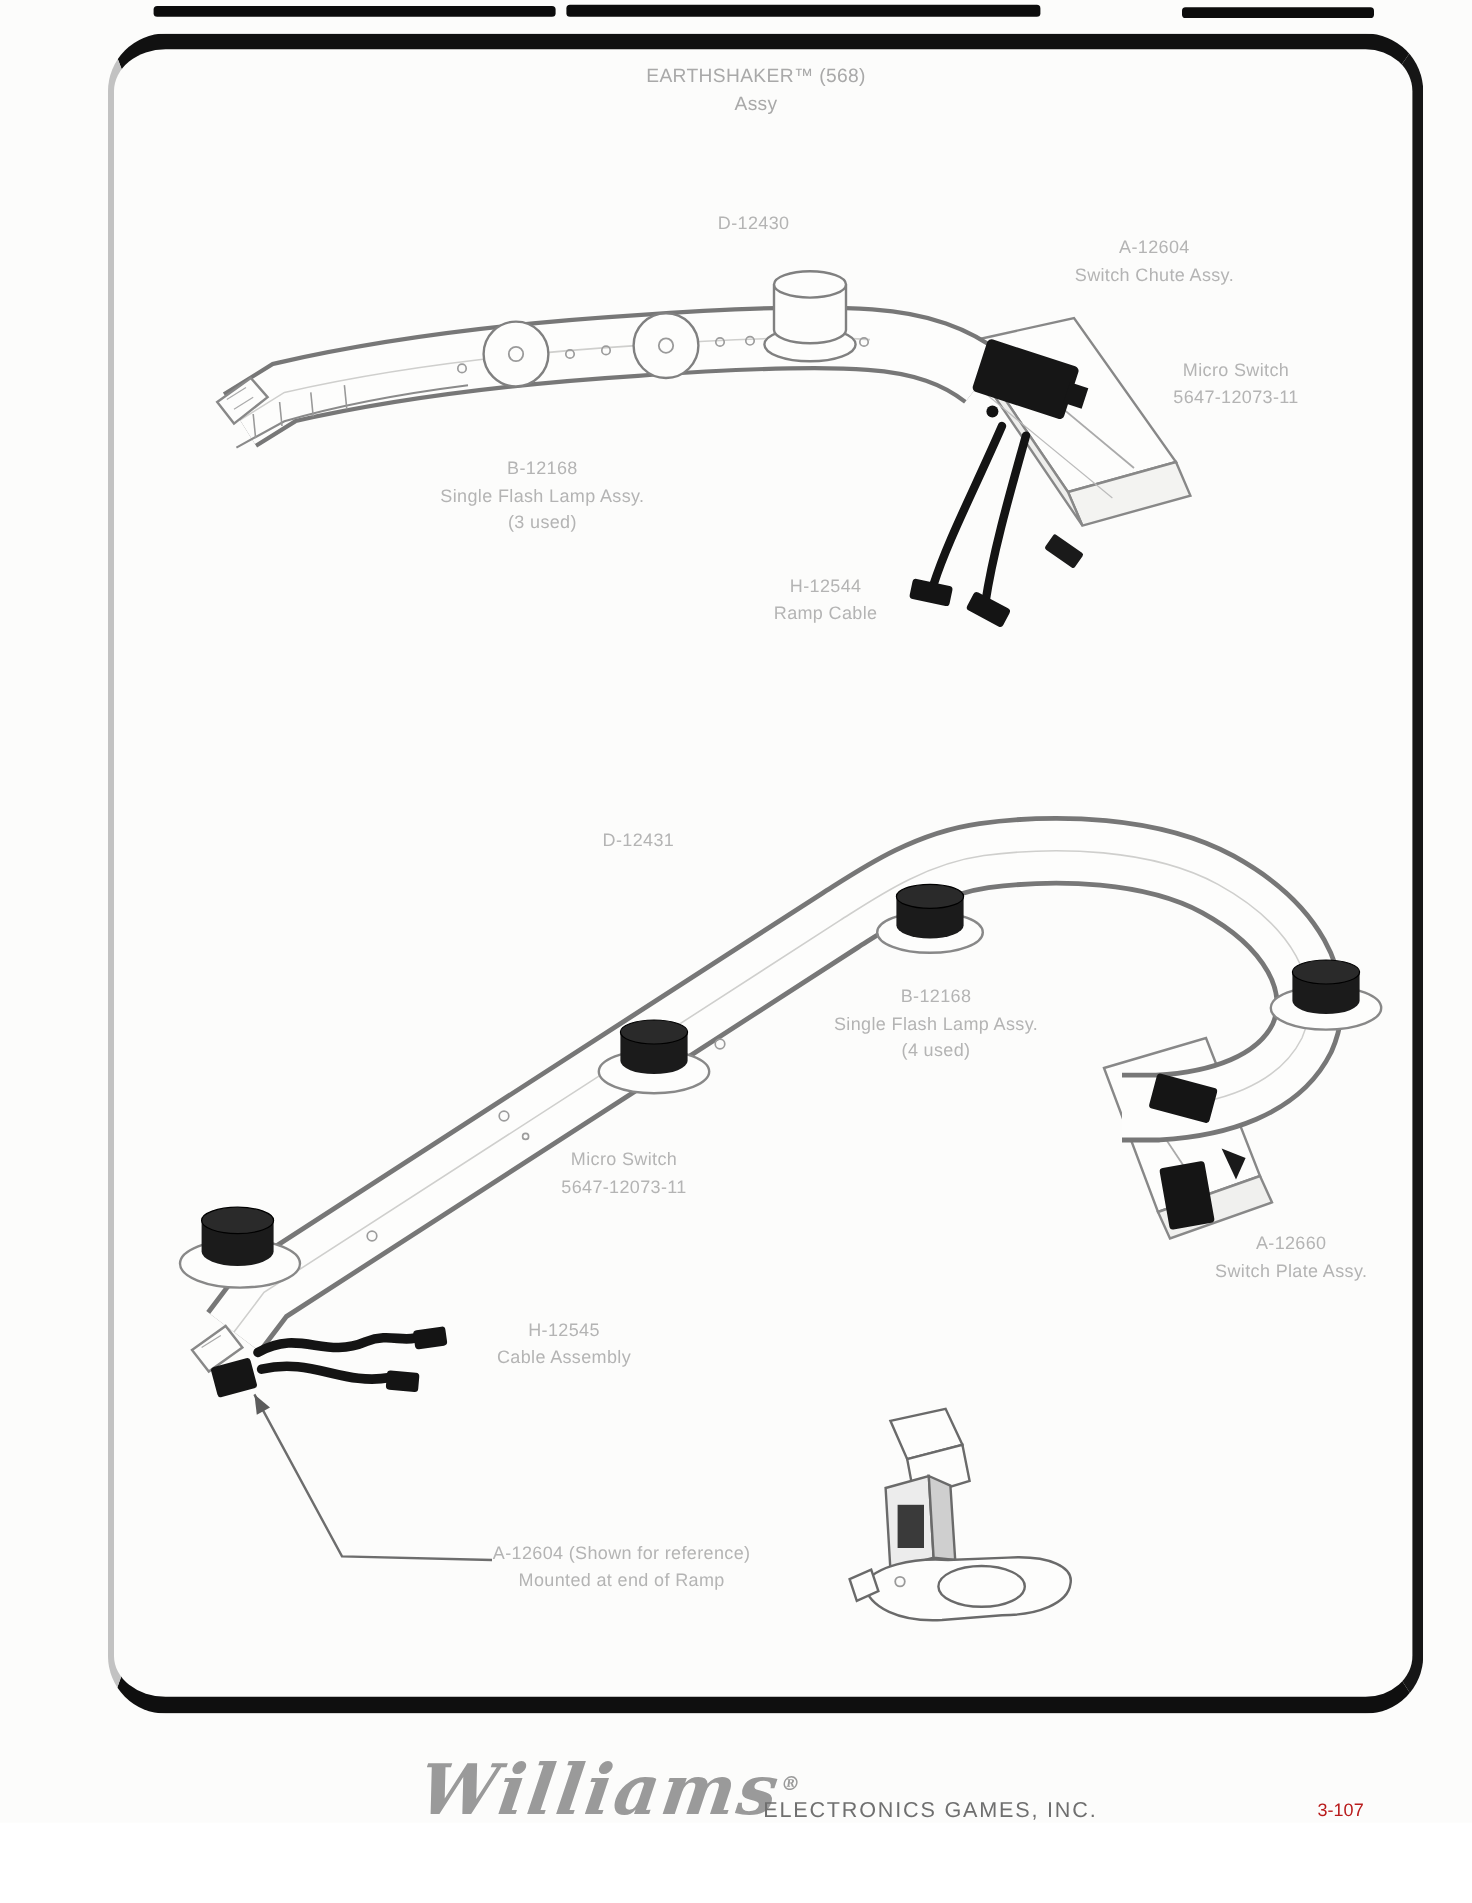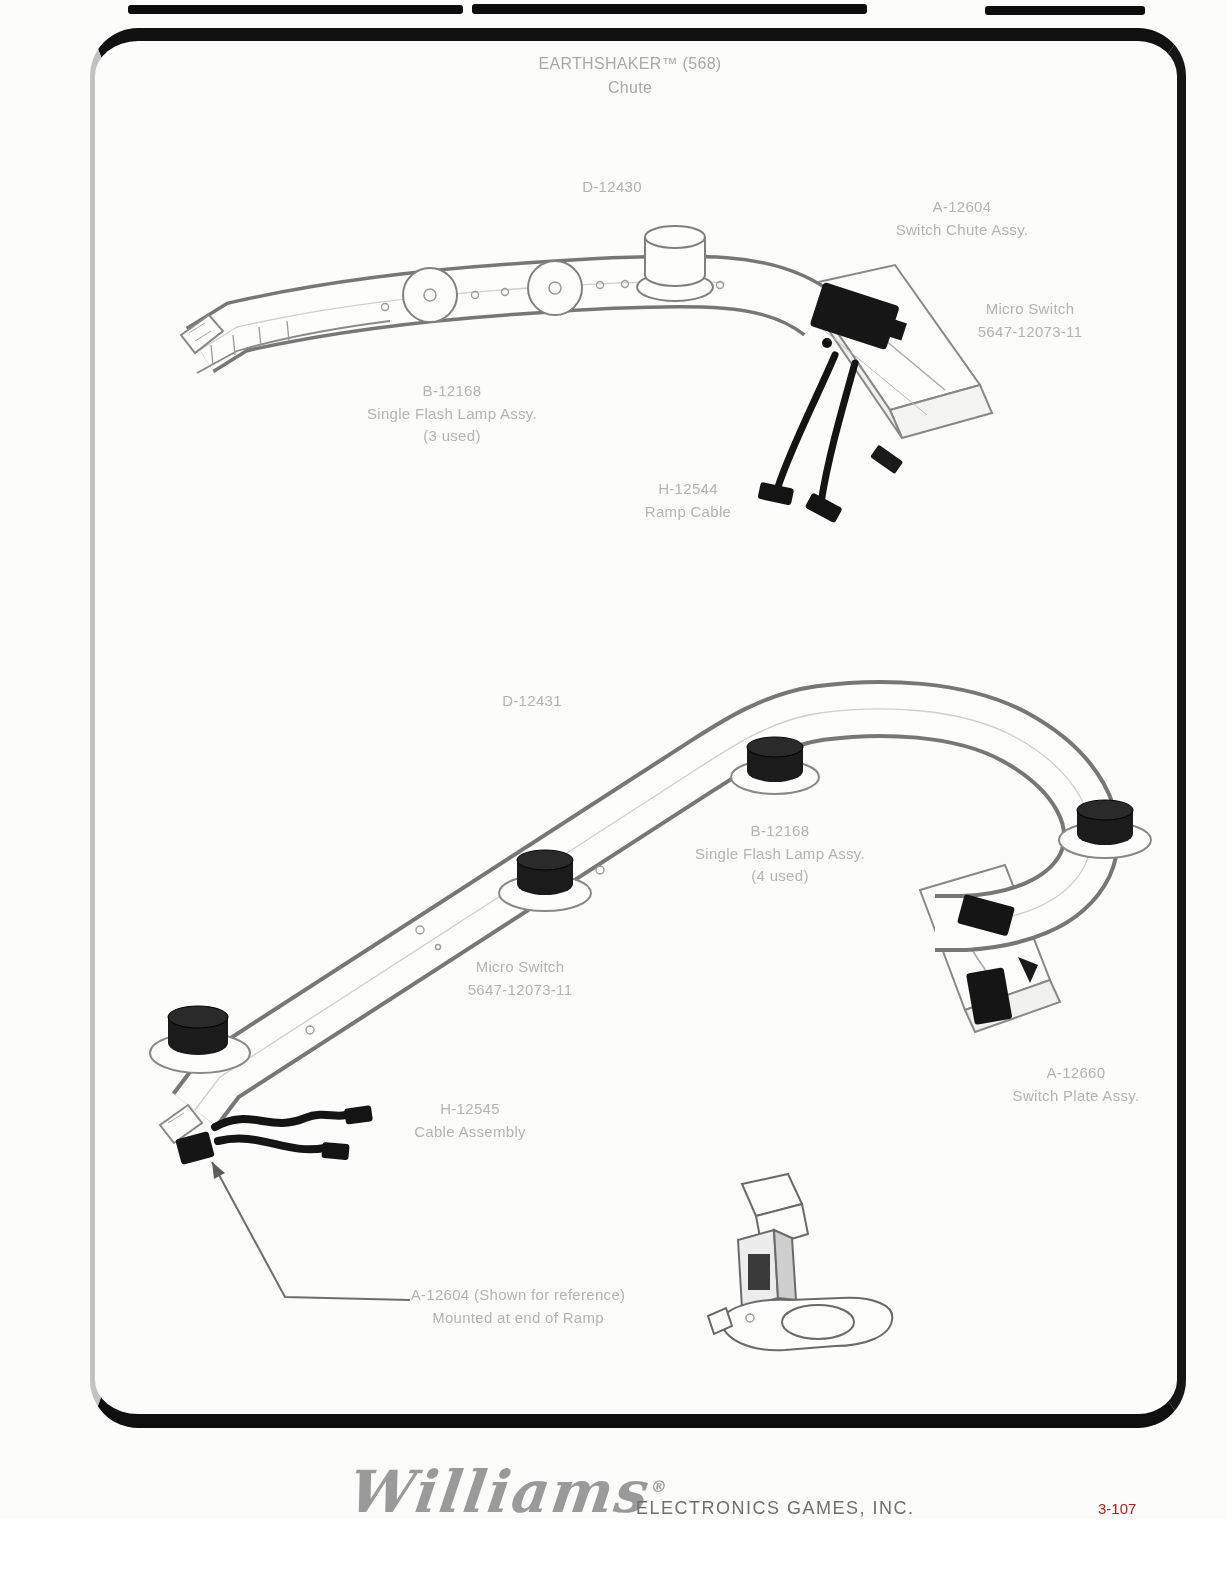--- a/index.html
+++ b/index.html
@@ -43,21 +43,21 @@
 <div class="canvas">
 
   <div class="scanbar" style="left:128px;top:5px;width:335px;height:9px;"></div>
   <div class="scanbar" style="left:472px;top:4px;width:395px;height:10px;"></div>
   <div class="scanbar" style="left:985px;top:6px;width:160px;height:9px;"></div>
 
   <div class="frame"></div>
 
   <div class="label title-label" style="left:630px;top:52px;">
     <span class="ln">EARTHSHAKER™ (568)</span>
-    <span class="ln">Chute</span>
+    <span class="ln">Assy</span>
   </div>
 
   <svg class="diagram" style="left:175px;top:215px;" width="820" height="350" viewBox="0 0 820 350">
 
     <g>
       <polygon points="630,70 720,50 805,170 715,195" fill="#fdfdfc" stroke="#888" stroke-width="2"></polygon>
       <polygon points="715,195 805,170 817,198 727,223" fill="#f3f3f1" stroke="#888" stroke-width="2"></polygon>
       <polygon points="630,70 715,195 727,223 642,98" fill="#eeeeec" stroke="#888" stroke-width="2"></polygon>
       <line x1="662" y1="85" x2="770" y2="175" stroke="#aaa" stroke-width="1.5"></line>
       <line x1="645" y1="112" x2="752" y2="200" stroke="#bbb" stroke-width="1"></line>
@@ -119,21 +119,21 @@
       <rect x="584" y="270" width="34" height="17" rx="3" fill="#141414"></rect>
     </g>
     <g transform="rotate(28 648 292)">
       <rect x="632" y="284" width="34" height="17" rx="3" fill="#141414"></rect>
     </g>
     <g transform="rotate(35 710 245)">
       <rect x="696" y="236" width="30" height="15" rx="2" fill="#1a1a1a"></rect>
     </g>
   </svg>
 
-  <div class="label" style="left:612px;top:176px;text-align:right;">
+  <div class="label" style="left:628px;top:176px;text-align:right;">
     <span class="ln">D-12430</span>
   </div>
   <div class="label" style="left:962px;top:196px;">
     <span class="ln">A-12604</span>
     <span class="ln">Switch Chute Assy.</span>
   </div>
   <div class="label" style="left:1030px;top:298px;">
     <span class="ln">Micro Switch</span>
     <span class="ln">5647-12073-11</span>
   </div>
@@ -225,21 +225,21 @@
   </div>
   <div class="label" style="left:780px;top:820px;">
     <span class="ln">B-12168</span>
     <span class="ln">Single Flash Lamp Assy.</span>
     <span class="ln">(4 used)</span>
   </div>
   <div class="label" style="left:520px;top:956px;">
     <span class="ln">Micro Switch</span>
     <span class="ln">5647-12073-11</span>
   </div>
-  <div class="label" style="left:1076px;top:1026px;margin-top:36px;">
+  <div class="label" style="left:1076px;top:1026px;">
     <span class="ln">A-12660</span>
     <span class="ln">Switch Plate Assy.</span>
   </div>
   <div class="label" style="left:470px;top:1098px;">
     <span class="ln">H-12545</span>
     <span class="ln">Cable Assembly</span>
   </div>
   <div class="label" style="left:518px;top:1284px;">
     <span class="ln">A-12604 (Shown for reference)</span>
     <span class="ln">Mounted at end of Ramp</span>

